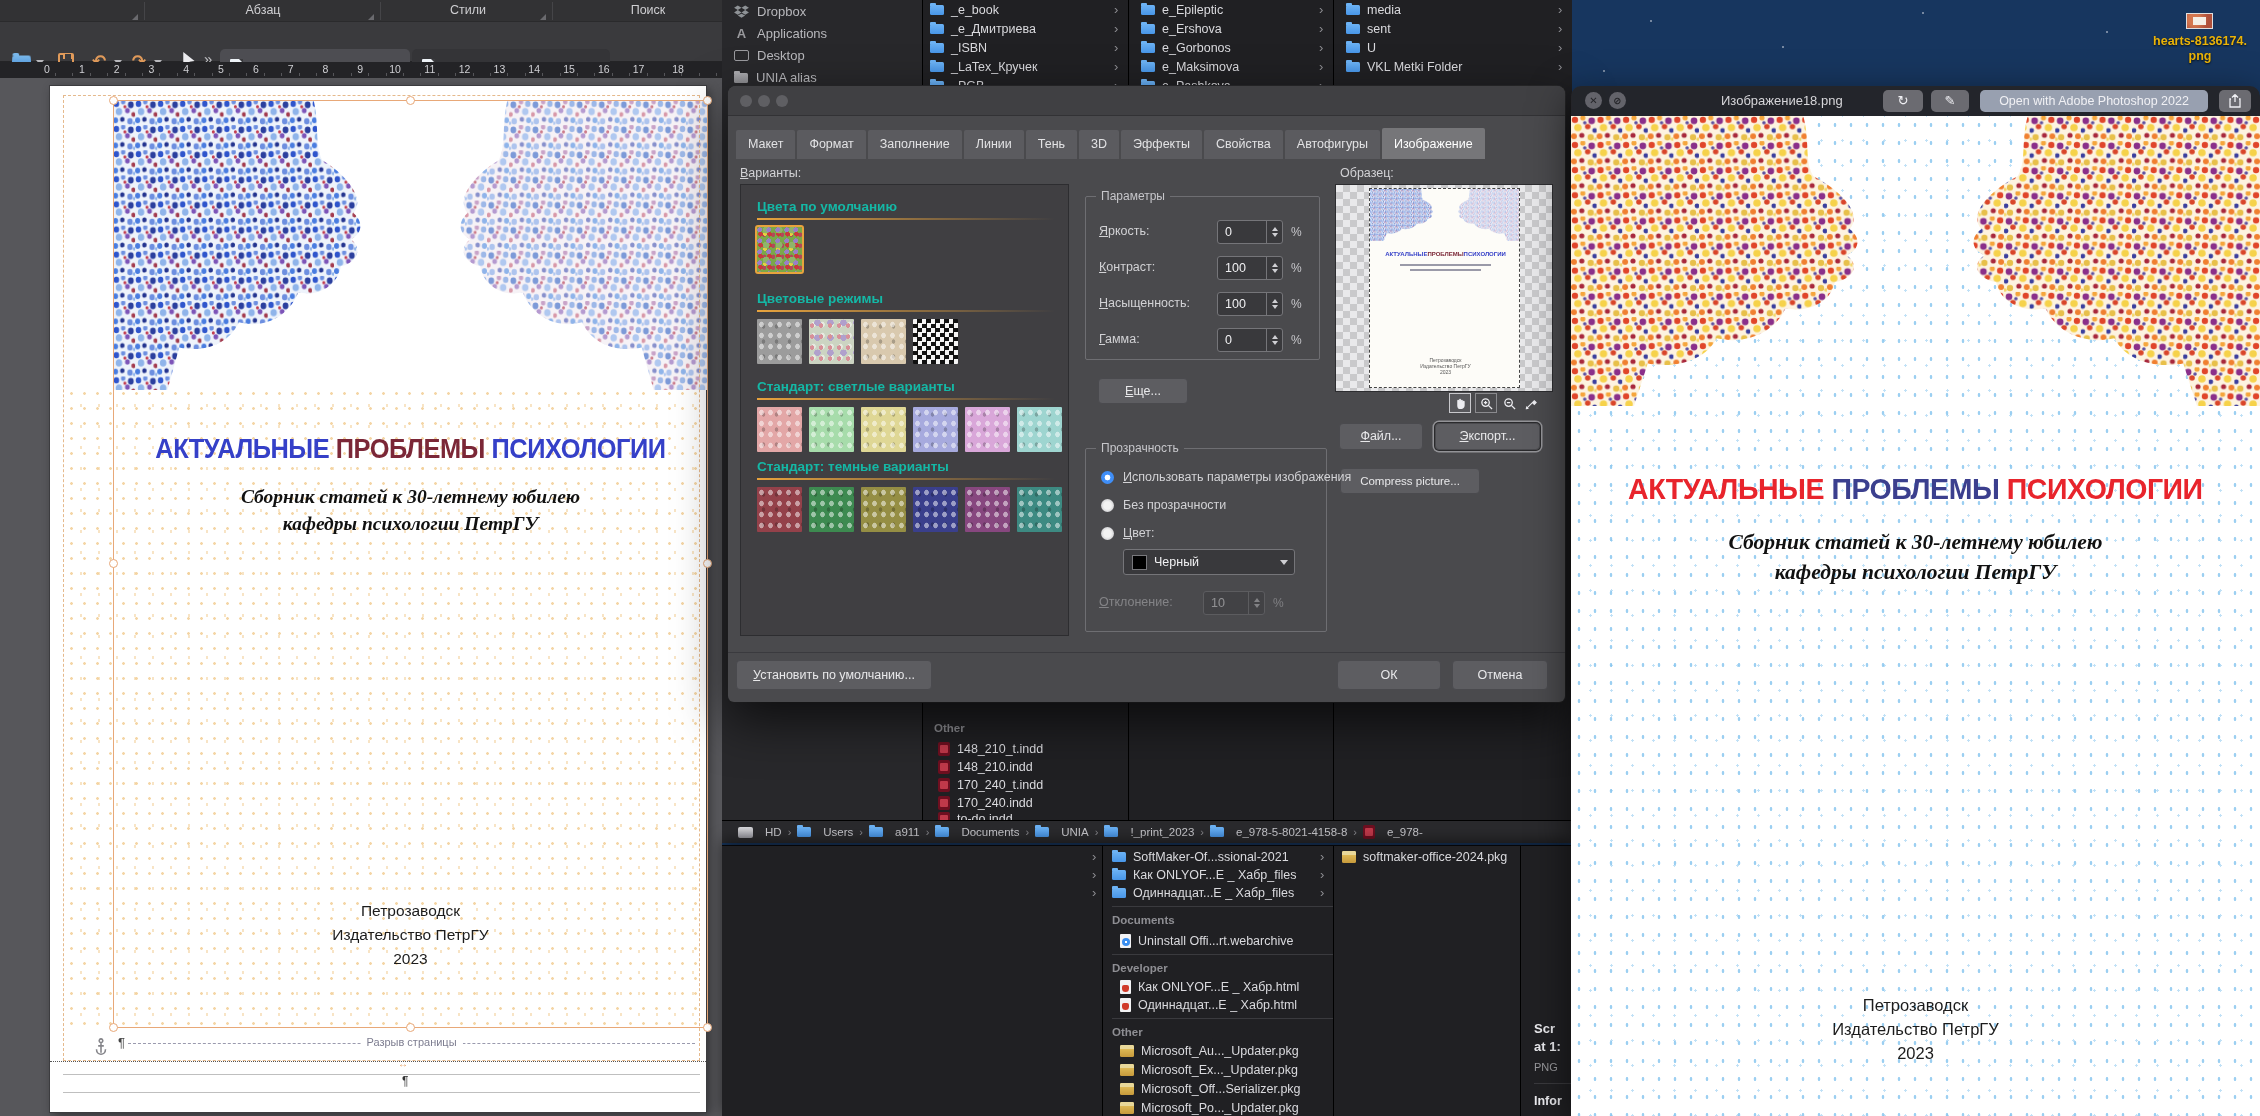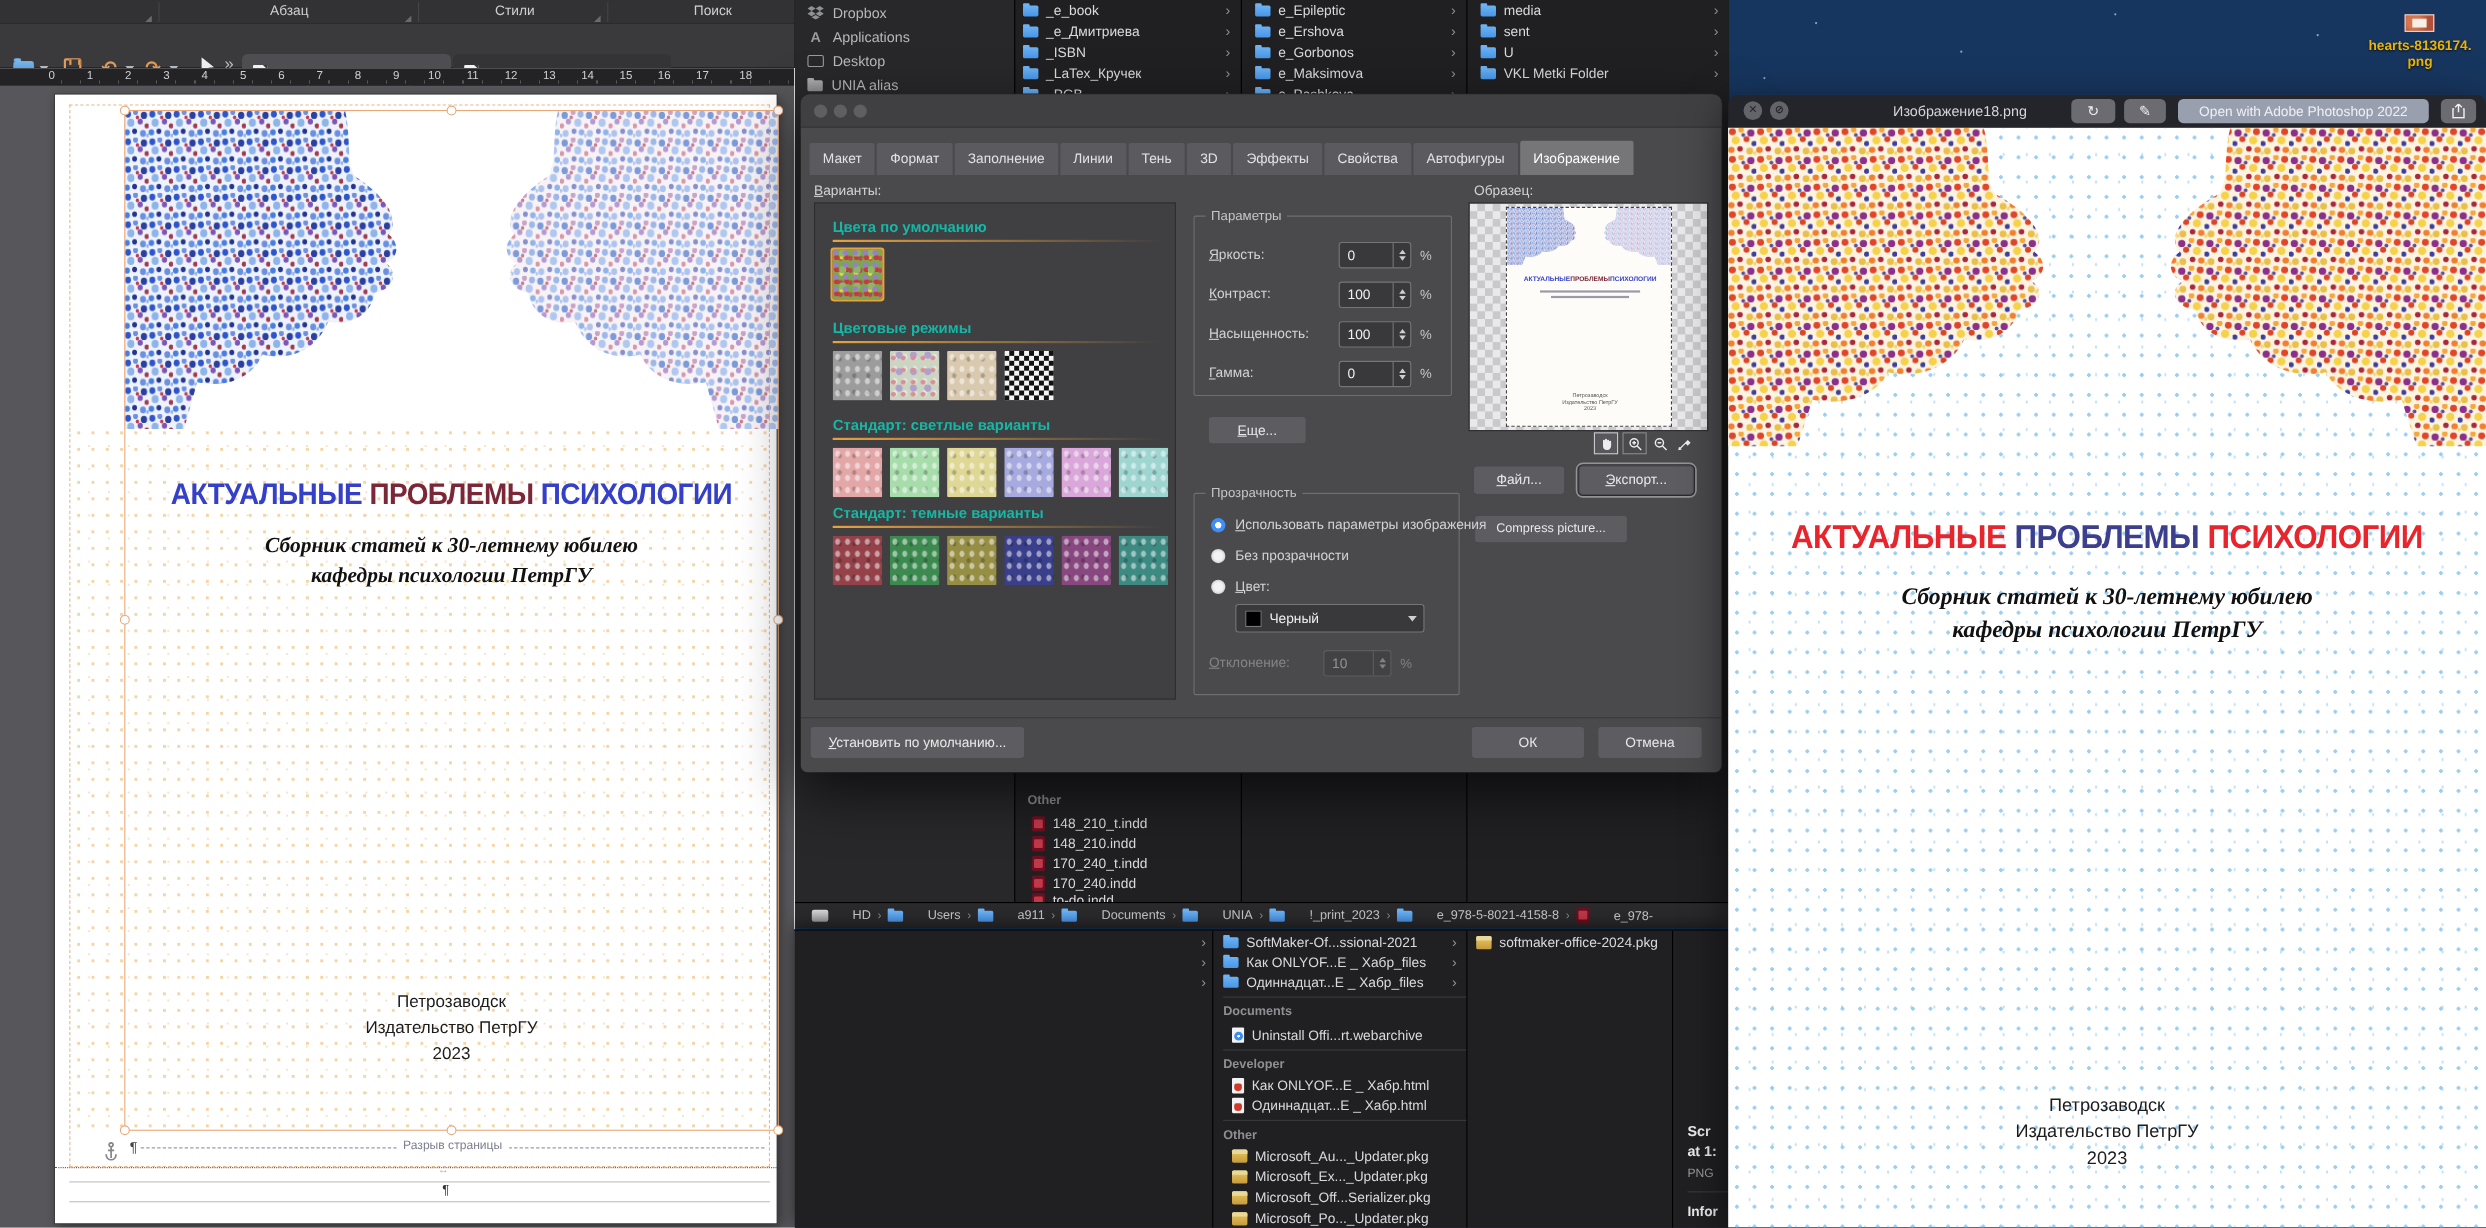--- a/index.html
+++ b/index.html
@@ -71,21 +71,21 @@
   .ic-indd::after{content:"";position:absolute;left:2px;top:3px;width:8px;height:8px;background:#c0394a;border-radius:1px}
   .ic-pkg{position:relative;display:inline-block;width:14px;height:12px;background:linear-gradient(#eac963,#c79a3b);border-radius:1.5px;flex:0 0 auto}
   .ic-pkg::before{content:"";position:absolute;left:0;top:0;width:14px;height:4px;background:#e8d89a;border-radius:1.5px 1.5px 0 0}
   .ic-html{position:relative;display:inline-block;width:11px;height:14px;background:#f2f2f4;border-radius:1px;flex:0 0 auto}
   .ic-html::after{content:"";position:absolute;left:2px;top:5px;width:7px;height:7px;background:#d03a2a;border-radius:2px 2px 50% 50%}
   .ic-web{position:relative;display:inline-block;width:11px;height:14px;background:#f2f2f4;border-radius:1px;flex:0 0 auto}
   .ic-web::after{content:"";position:absolute;left:1.5px;top:3.5px;width:8px;height:8px;border-radius:50%;background:radial-gradient(circle,#fff 0 20%,#3a8ef0 22%)}
   .ic-hd{position:relative;display:inline-block;width:15px;height:11px;background:linear-gradient(#d8d8dc,#9a9aa0);border-radius:2px;flex:0 0 auto}
   #pathbar{position:absolute;left:0;top:820px;width:850px;height:23px;background:#2a2a2d;border-top:1px solid #000;display:flex;align-items:center;gap:6px;padding:0 16px;font-size:11.5px;color:#c8c8cc;white-space:nowrap;overflow:hidden}
   .psep{color:#8a8a8e;font-size:11px}
-  .pitem{display:flex;align-items:flex-end;gap:22px}
+  .pitem{display:flex;align-items:center;gap:12px}
   #finder-low{position:absolute;left:722px;top:845px;width:850px;height:271px;background:#202023;border-top:1px solid #060608;box-shadow:0 -4px 14px rgba(0,0,0,.5);overflow:hidden}
   .hdiv{position:absolute;height:1px;background:#3a3a3e}
   #preview-pane{position:absolute;left:806px;top:0;width:44px;height:271px;color:#ececf0;overflow:hidden}
 
   
   #dialog{position:absolute;left:728px;top:86px;width:837px;height:616px;background:#4a4a4d;border-radius:8px 8px 6px 6px;
     box-shadow:0 18px 50px rgba(0,0,0,.65),0 0 0 1px #2a2a2c;overflow:hidden}
   #dlg-titlebar{position:absolute;left:0;top:0;width:100%;height:30px;background:#404043;border-bottom:1px solid #323235}
   .tdot{position:absolute;top:9px;width:12px;height:12px;border-radius:50%;background:#5f5f63}
   #dlg-title{position:absolute;top:7px;width:100%;text-align:center;font-size:13px;color:#a4a4a8}

